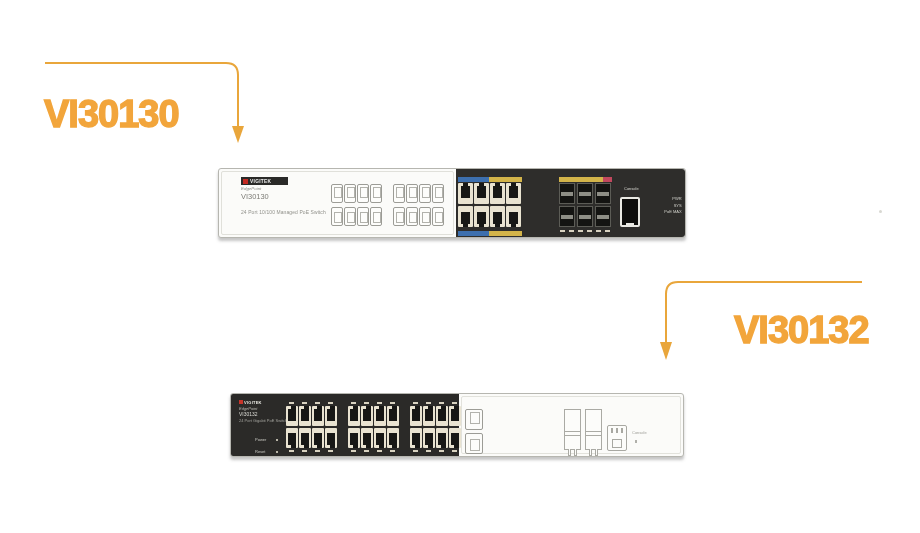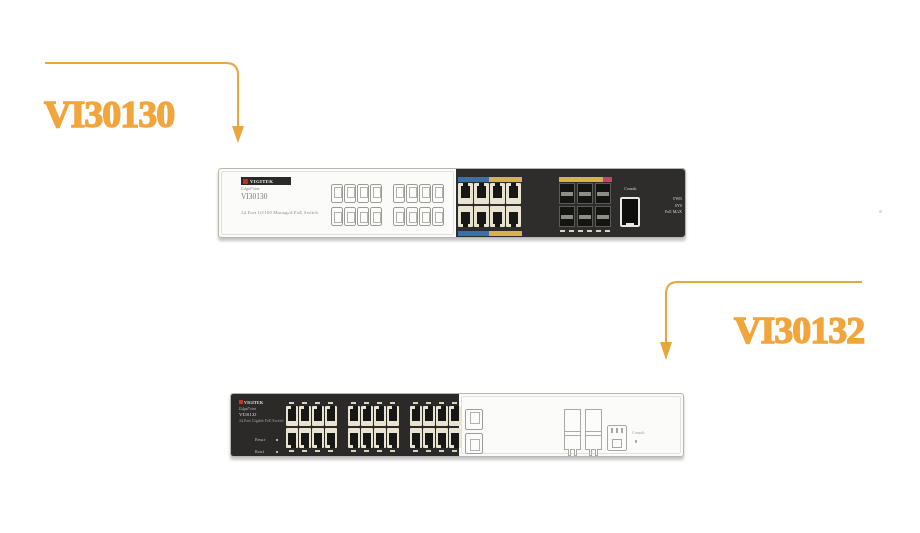--- a/index.html
+++ b/index.html
@@ -1,18 +1,18 @@
 <!DOCTYPE html>
 <html style="--accent: #F2A53B; --t-panel: #2E2D2B; --cream: #E9E3D1; --s-blue: #3D6FAE; --s-yellow: #D3B44A; --s-red: #C2485E; --b-panel: #2B2A28;"><head>
 <meta charset="utf-8">
 <style>
   *{margin:0;padding:0;box-sizing:border-box;}
   html,body{width:920px;height:533px;overflow:hidden;}
   body{background:#ffffff;font-family:"Liberation Sans",sans-serif;position:relative;}
-  .canvas{position:relative;width:920px;height:405px;background:#fff;font-family:Liberation Serif, serif;}
+  .canvas{position:relative;width:920px;height:405px;background:#fff;}
 
   
   .callout-label{position:absolute;font-weight:bold;color:var(--accent);
     letter-spacing:-1px;-webkit-text-stroke:1.4px var(--accent);line-height:1;}
   #label-top{left:44px;top:95px;font-size:38px;}
   #label-bottom{left:734px;top:311px;font-size:38px;}
   .arrow{position:absolute;}
   #arrow-top{left:40px;top:55px;}
   #arrow-bottom{left:655px;top:272px;}
 

